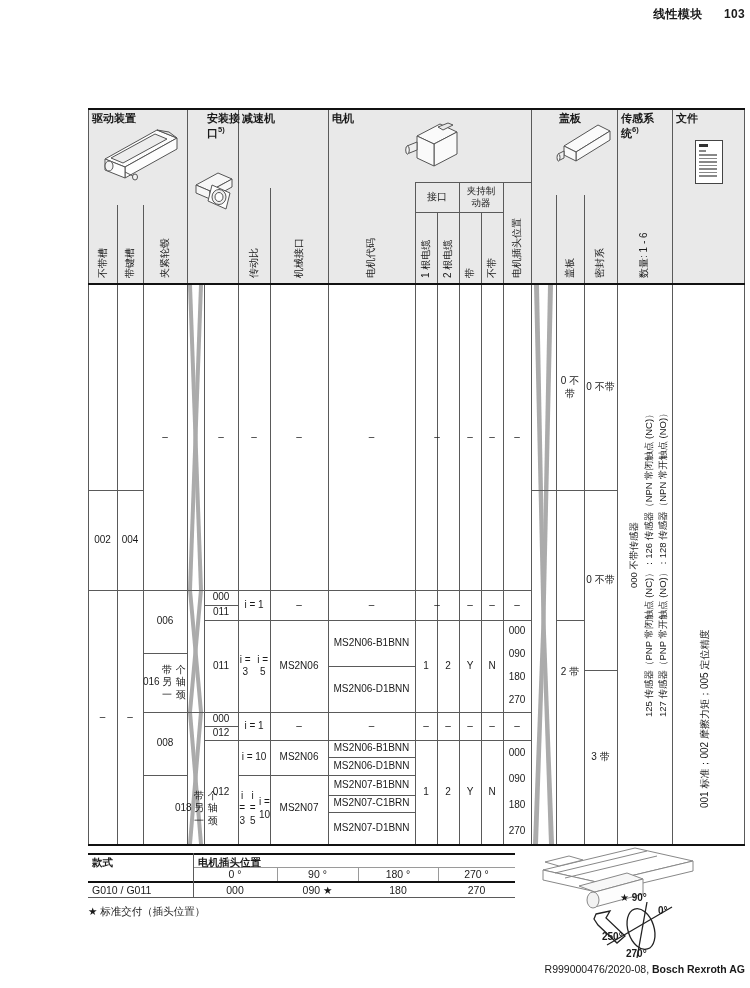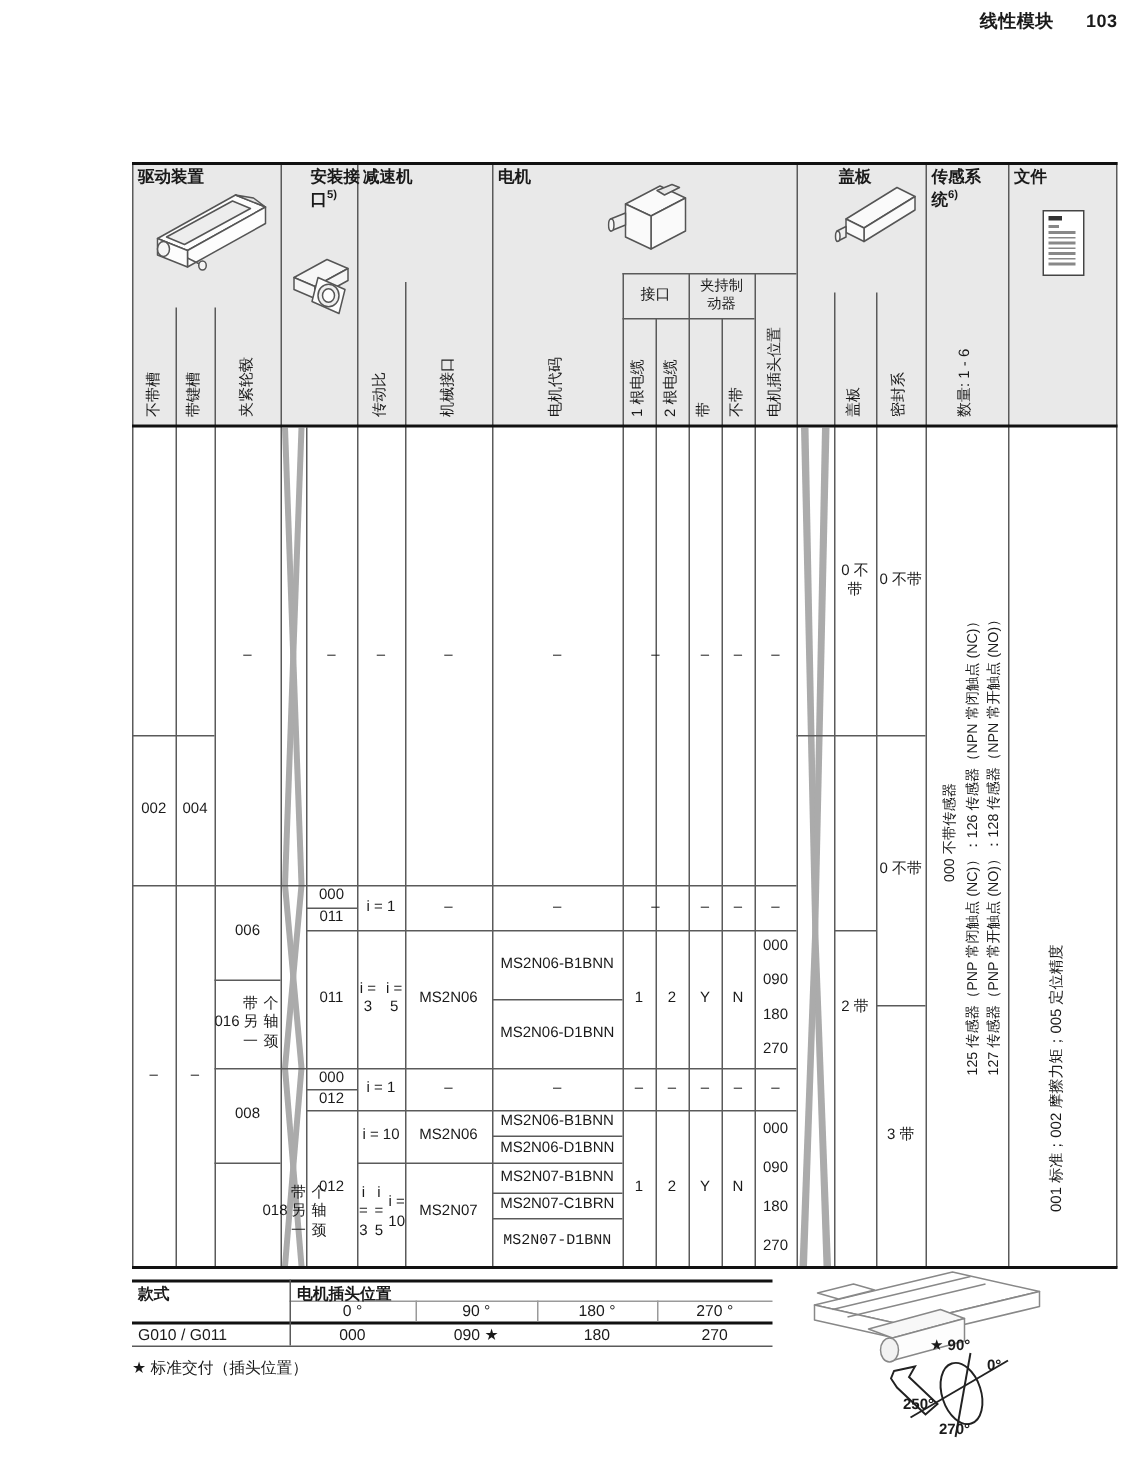--- a/index.html
+++ b/index.html
@@ -274,21 +274,21 @@
 <div class="cell code" style="left:328px;top:740px;width:87px;height:17px;">MS2N06-B1BNN</div>
 <div class="cell code" style="left:328px;top:757px;width:87px;height:18px;">MS2N06-D1BNN</div>
 <div class="cell stack2" style="left:238px;top:775px;width:32px;height:67px;gap:2px;">
   <span>i = 3</span>
   <span>i = 5</span>
   <span>i = 10</span>
 </div>
 <div class="cell" style="left:270px;top:775px;width:58px;height:67px;">MS2N07</div>
 <div class="cell code" style="left:328px;top:775px;width:87px;height:20px;">MS2N07-B1BNN</div>
 <div class="cell code" style="left:328px;top:795px;width:87px;height:17px;">MS2N07-C1BRN</div>
-<div class="cell code" style="left:328px;top:812px;width:87px;height:32px;font-family:Liberation Mono, monospace;">MS2N07-D1BNN</div>
+<div class="cell code" style="left:328px;top:812px;width:87px;height:32px;">MS2N07-D1BNN</div>
 <div class="cell" style="left:415px;top:740px;width:22px;height:104px;">1</div>
 <div class="cell" style="left:437px;top:740px;width:22px;height:104px;">2</div>
 <div class="cell" style="left:459px;top:740px;width:22px;height:104px;">Y</div>
 <div class="cell" style="left:481px;top:740px;width:22px;height:104px;">N</div>
 <div class="cell stack" style="left:503px;top:740px;width:28px;height:104px;">
   <span>000</span>
   <span>090</span>
   <span>180</span>
   <span>270</span>
 </div>
@@ -332,14 +332,17 @@
     <ellipse cx="106" cy="89" rx="13" ry="21" transform="rotate(-18 106 89)"></ellipse>
     <line x1="72" y1="105" x2="137" y2="67"></line>
     <line x1="102" y1="118" x2="112" y2="62"></line>
   </g>
 </svg>
 <div class="dlab" style="left:620px;top:892px;">★ 90°</div>
 <div class="dlab" style="left:658px;top:905px;">0°</div>
 <div class="dlab" style="left:602px;top:931px;">250°</div>
 <div class="dlab" style="left:626px;top:948px;">270°</div>
 
+<div class="footer">
+  <span>R999000476/2020-08, </span><b>Bosch Rexroth AG</b>
+</div>
 
 </div>
 
 </body></html>

